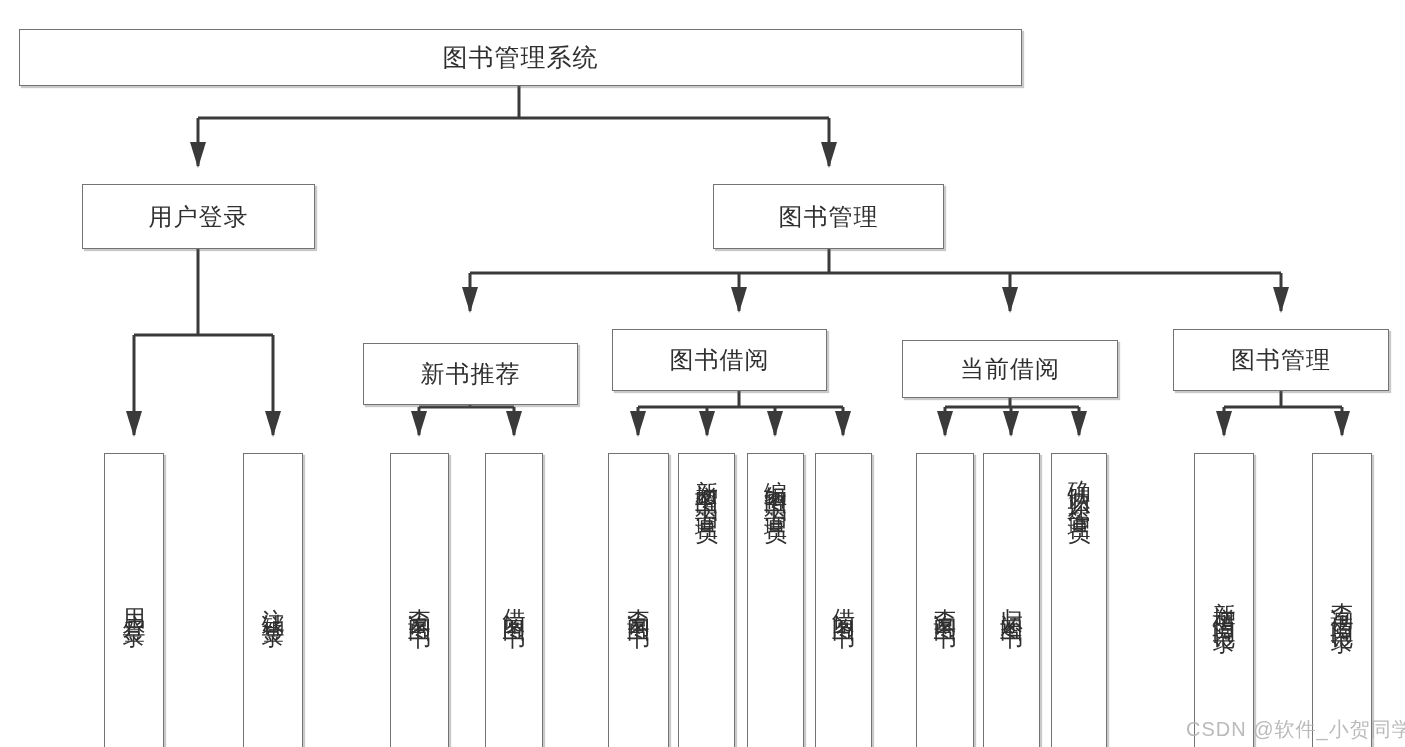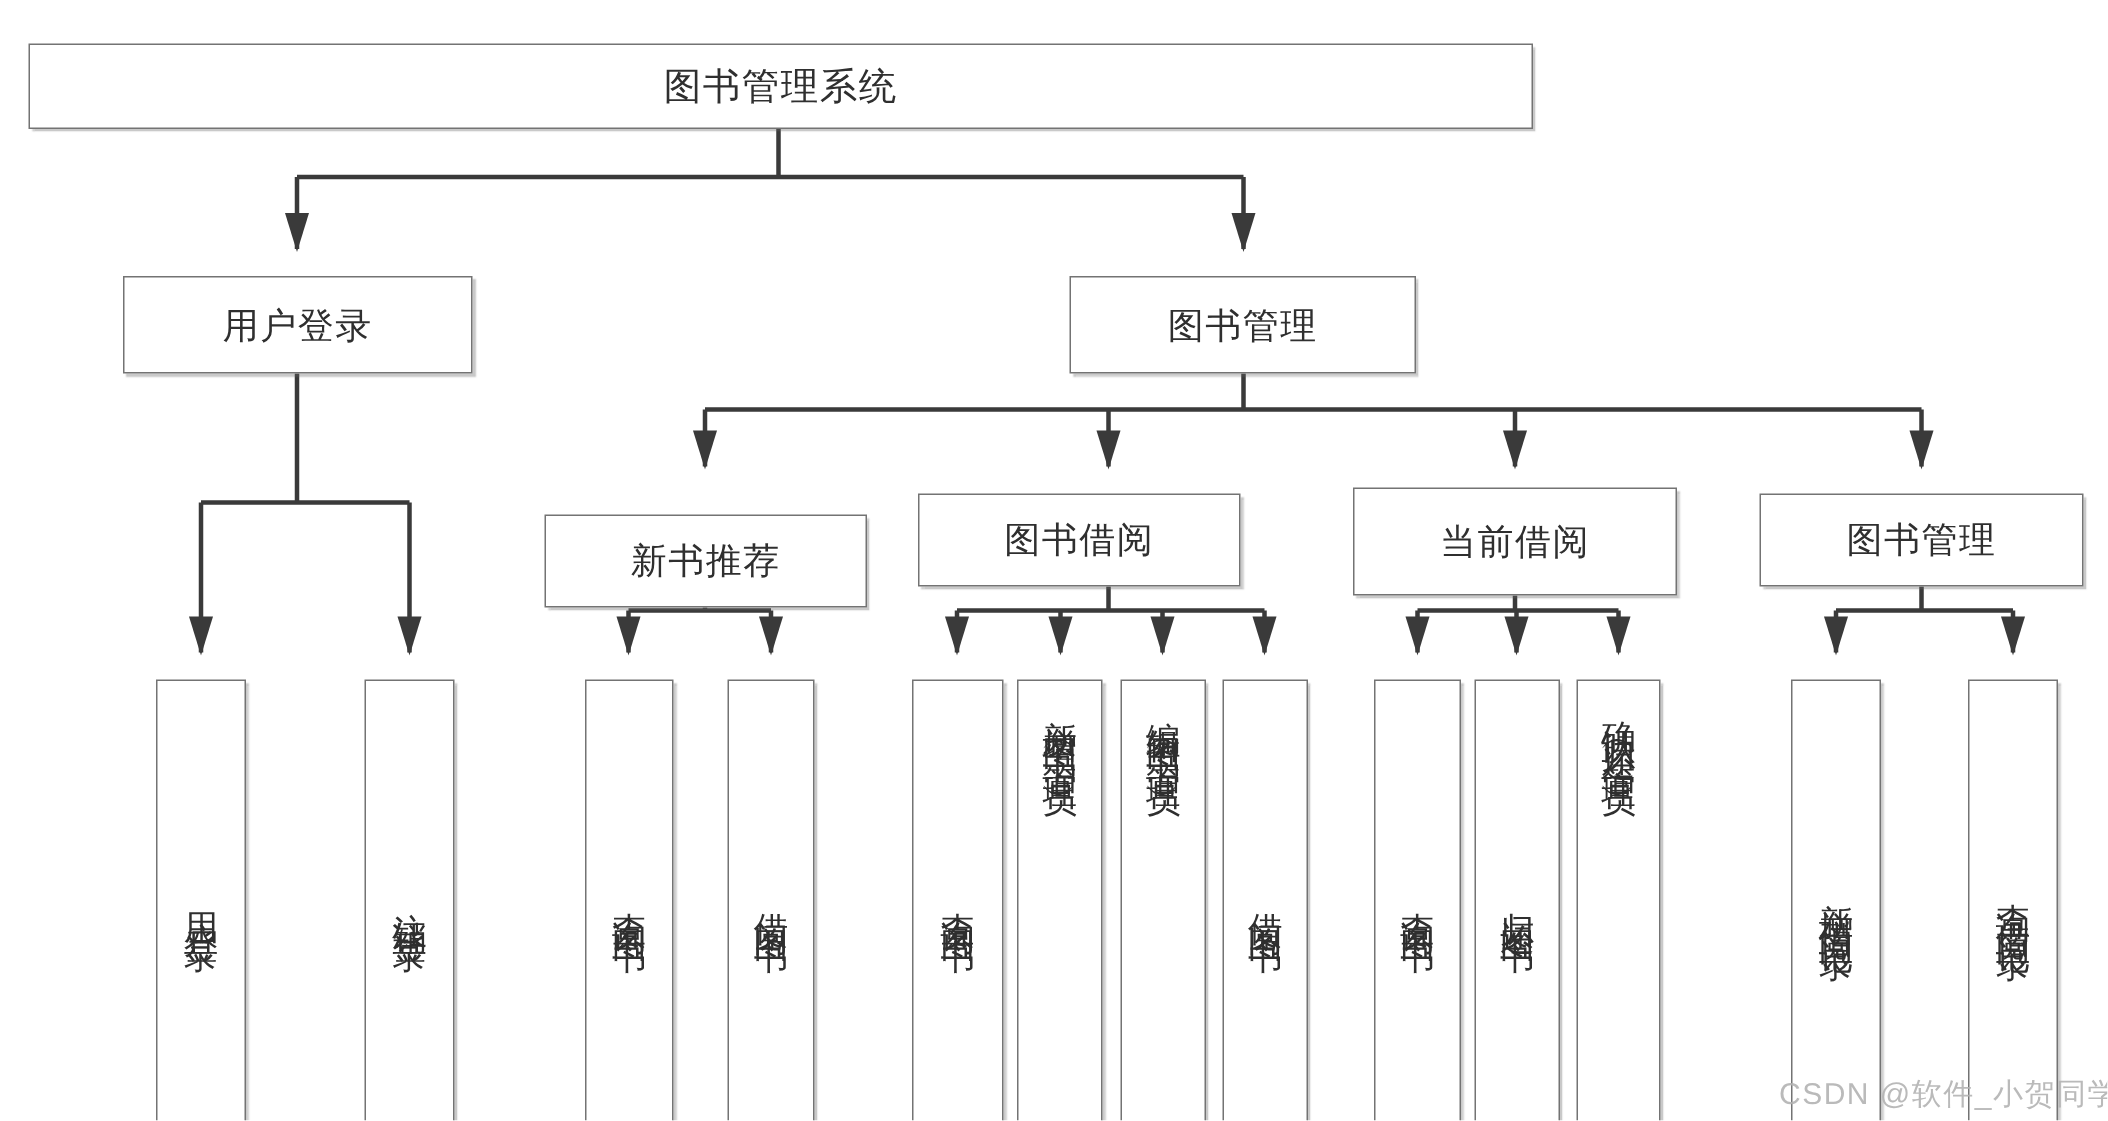--- a/index.html
+++ b/index.html
@@ -75,21 +75,21 @@
   <div class="node" style="left:713px; top:168px; width:231px; height:65px;">
     <span class="hlabel">图书管理</span>
   </div>
 
   <div class="node" style="left:363px; top:327px; width:215px; height:62px;">
     <span class="hlabel">新书推荐</span>
   </div>
   <div class="node" style="left:612px; top:313px; width:215px; height:62px;">
     <span class="hlabel">图书借阅</span>
   </div>
-  <div class="node" style="left:902px; top:309px; width:216px; height:72px;">
+  <div class="node" style="left:902px; top:324px; width:216px; height:58px;">
     <span class="hlabel">当前借阅</span>
   </div>
   <div class="node" style="left:1173px; top:313px; width:216px; height:62px;">
     <span class="hlabel">图书管理</span>
   </div>
 
   <div class="node v" style="left:104px; width:60px;">
     <span class="vtext">用户登录</span>
   </div>
   <div class="node v" style="left:243px; width:60px;">

